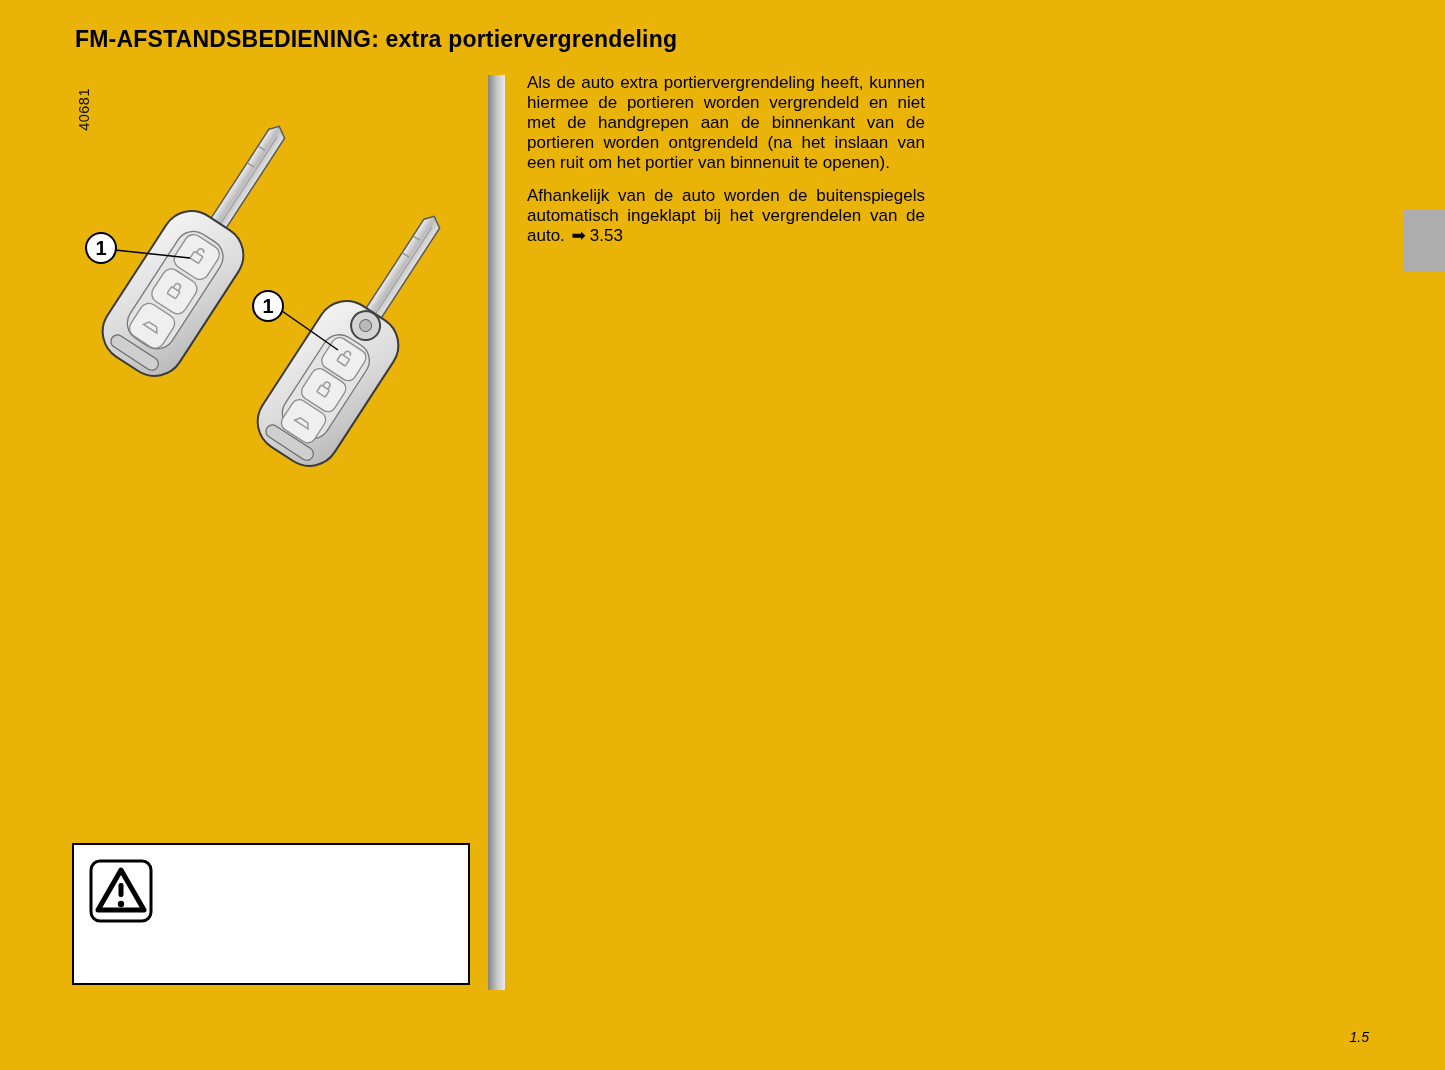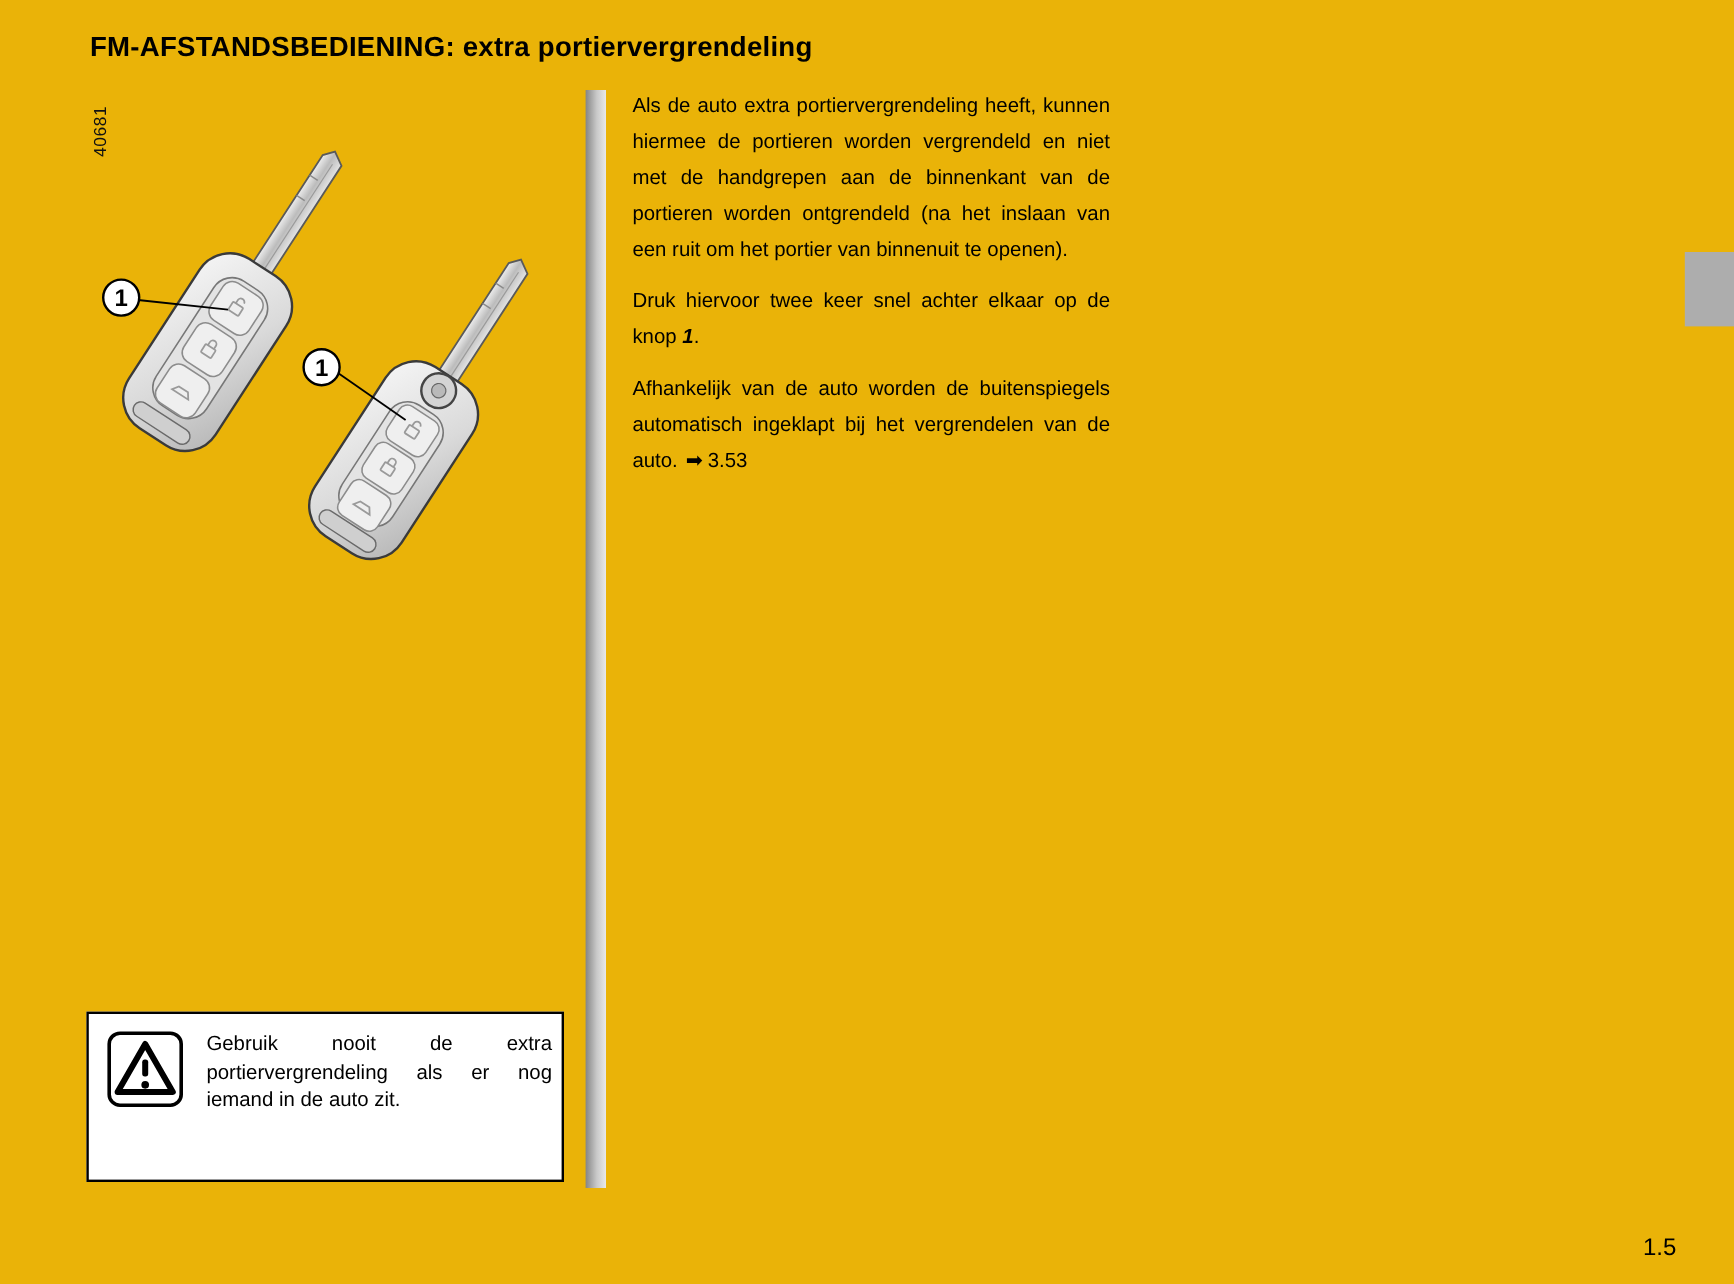--- a/index.html
+++ b/index.html
@@ -53,21 +53,21 @@
     height: 915px;
     background: linear-gradient(to right, #858585 0%, #c9c9c9 55%, #e9e9e9 100%);
   }
 
   .text-col {
     position: absolute;
     left: 527px;
     top: 73px;
     width: 398px;
     font-size: 17px;
-    line-height: 30px;
+    line-height: 20px;
     text-align: justify;
   }
   .text-col p { margin: 0 0 13px 0; }
 
   .ref { font-weight: 700; font-style: italic; }
   .arrow { margin: 0 4px 0 2px; }
 
   .chapter-tab {
     position: absolute;
     right: 0;
@@ -96,23 +96,24 @@
     left: 98px;
     top: 13px;
     width: 288px;
     font-size: 17px;
     line-height: 23.5px;
     text-align: justify;
   }
 
   .page-number {
     position: absolute;
-    right: 48px;
+    right: 76px;
     top: 1029px;
-    font-size: 20px;
+    font-size: 14px;
+    font-style: italic;
   }
 </style>
 </head>
 <body>
 
 <div class="page">
 
   <h1 class="title">FM-AFSTANDSBEDIENING: extra portiervergrendeling</h1>
 
   <div class="photo-id">40681</div>
@@ -199,31 +200,29 @@
       <line x1="212" y1="233" x2="268" y2="272" stroke="#000" stroke-width="1.5"></line>
       <circle cx="198" cy="228" r="15" fill="#ffffff" stroke="#000" stroke-width="2"></circle>
       <text x="198" y="235" text-anchor="middle" font-size="20" font-weight="bold" fill="#000">1</text>
     </g>
   </svg>
 
   <div class="separator"></div>
 
   <div class="text-col">
     <p>Als de auto extra portiervergrendeling heeft, kunnen hiermee de portieren worden vergrendeld en niet met de handgrepen aan de binnenkant van de portieren worden ontgrendeld (na het inslaan van een ruit om het portier van binnenuit te openen).</p>
-    <p><span>Druk hiervoor twee keer snel achter elkaar op de knop </span><strong class="ref">1</strong><span>.</span></p>
     <p><span>Afhankelijk van de auto worden de buitenspiegels automatisch ingeklapt bij het vergrendelen van de auto. </span><span class="arrow">➡</span><span>3.53</span></p>
   </div>
 
   <div class="chapter-tab"></div>
 
   <div class="warning-box">
     <svg class="warning-icon" width="64" height="64" viewBox="0 0 64 64">
       <rect x="2" y="2" width="60" height="60" rx="9" fill="#ffffff" stroke="#000" stroke-width="3"></rect>
       <path d="M32 11 L55 51 H9 Z" fill="#ffffff" stroke="#000" stroke-width="5" stroke-linejoin="round"></path>
       <rect x="29.5" y="24" width="5" height="14" rx="2.2" fill="#000"></rect>
       <circle cx="32" cy="45" r="3.2" fill="#000"></circle>
     </svg>
-    <p class="warning-text">Gebruik nooit de extra portiervergrendeling als er nog iemand in de auto zit.</p>
   </div>
 
   <div class="page-number">1.5</div>
 
 </div>
 
 </body></html>

